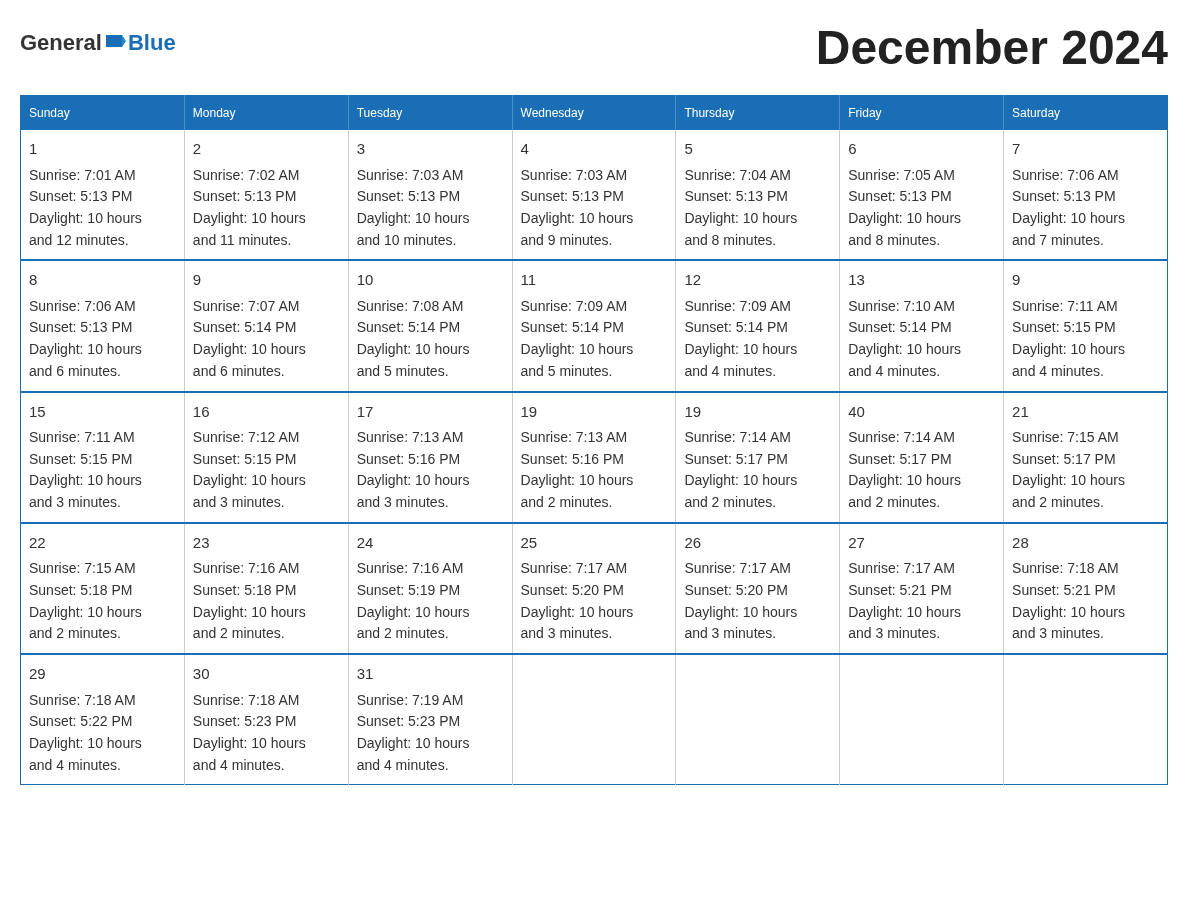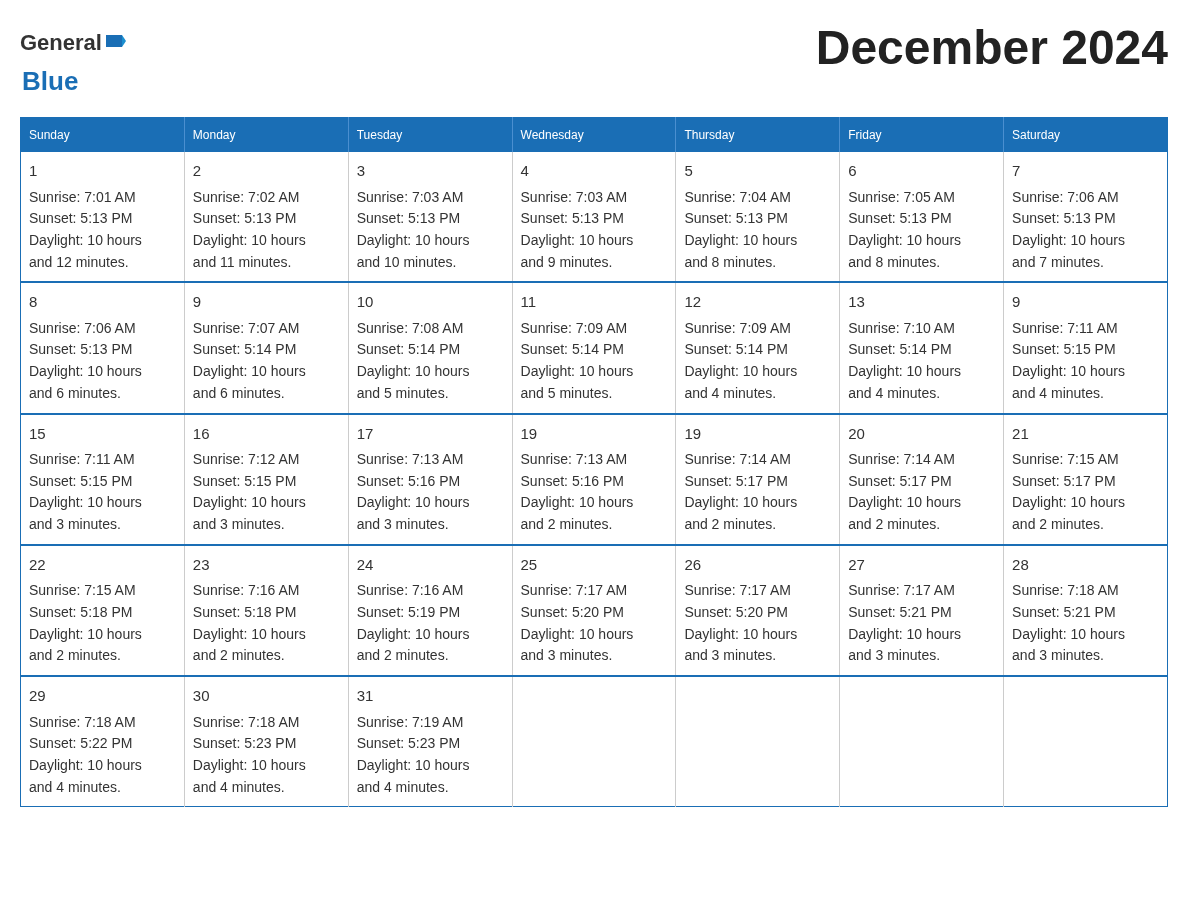--- a/index.html
+++ b/index.html
@@ -79,39 +79,38 @@
     }
     .logo-svg-wrapper {
       display: flex;
       align-items: center;
       margin-top: 10px;
     }
     .logo-line1 { display: flex; align-items: center; gap: 0; }
     .logo-line2 { display: flex; align-items: center; }
     .logo-block {
       display: flex;
-      flex-direction: column;
-      gap: 10px;
+      flex-direction: row;
     }
   </style>
 </head>
 <body>
 
 <div class="header">
   <div class="logo-svg-wrapper">
     <div class="logo-block">
       <div class="logo-line1">
         <span style="font-size:22px;font-weight:bold;color:#333;font-family:Arial,sans-serif;">General</span>
         <svg width="22" height="22" viewBox="0 0 22 22" style="margin-left:2px;margin-top:2px;">
           <polygon points="2,2 18,2 18,14 2,14" fill="#1a6eb5"></polygon>
           <polygon points="18,2 22,8 18,14" fill="#1a8fd0"></polygon>
         </svg>
       </div>
       <div class="logo-line2">
-        <span style="font-size:26px;font-weight:bold;color:#1a6eb5;font-family:Arial,sans-serif;margin-left:2px;">Blue</span>
+        <span style="font-size:22px;font-weight:bold;color:#1a6eb5;font-family:Arial,sans-serif;margin-left:2px;">Blue</span>
       </div>
     </div>
   </div>
   <div class="title-section">
     <div class="month-year-title">December 2024</div>
   </div>
 </div>
 
 <table class="calendar-table">
   <thead>
@@ -201,21 +200,21 @@
       </td>
         <td>
         <span class="day-number">19</span>
         <span class="day-info">Sunrise: 7:13 AM<br>Sunset: 5:16 PM<br>Daylight: 10 hours<br>and 2 minutes.</span>
       </td>
         <td>
         <span class="day-number">19</span>
         <span class="day-info">Sunrise: 7:14 AM<br>Sunset: 5:17 PM<br>Daylight: 10 hours<br>and 2 minutes.</span>
       </td>
         <td>
-        <span class="day-number">20</span>
+        <span class="day-number">40</span>
         <span class="day-info">Sunrise: 7:14 AM<br>Sunset: 5:17 PM<br>Daylight: 10 hours<br>and 2 minutes.</span>
       </td>
         <td>
         <span class="day-number">21</span>
         <span class="day-info">Sunrise: 7:15 AM<br>Sunset: 5:17 PM<br>Daylight: 10 hours<br>and 2 minutes.</span>
       </td>
       </tr>
       <tr>
         <td>
         <span class="day-number">22</span>

